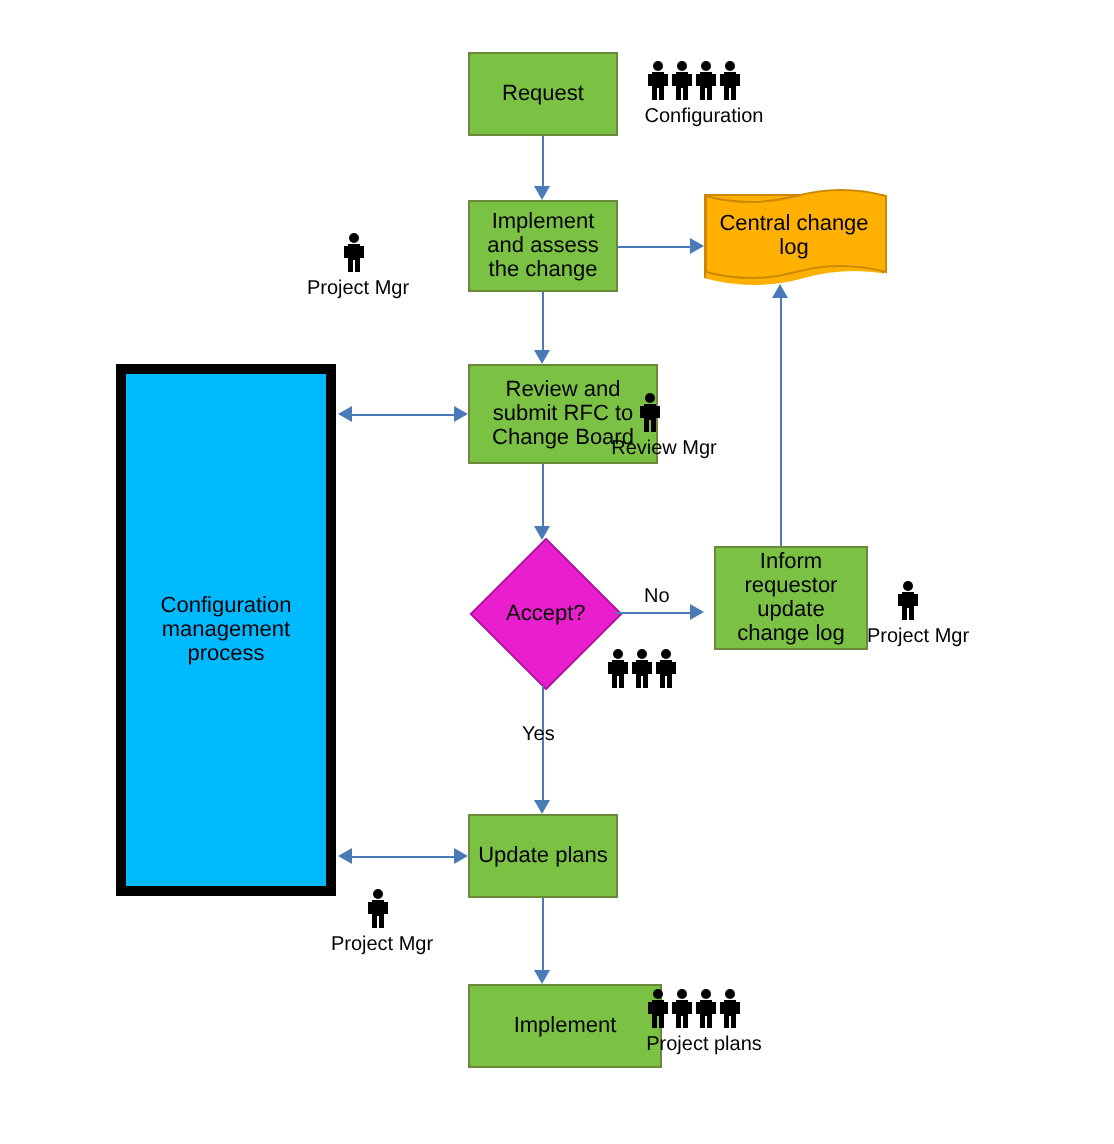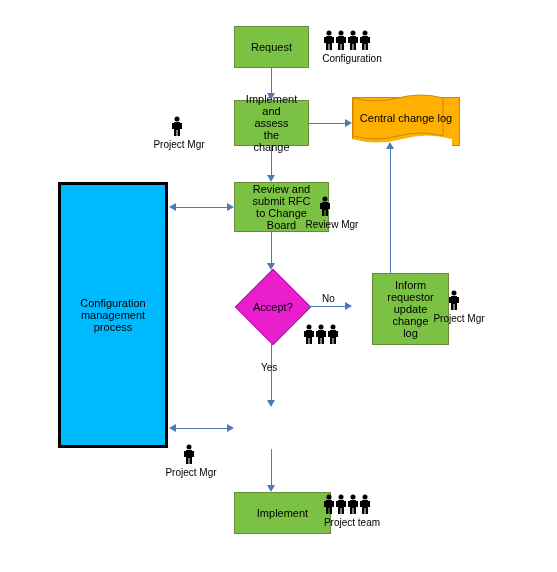--- a/index.html
+++ b/index.html
@@ -1,18 +1,18 @@
 <!DOCTYPE html>
 <html><head>
 <meta charset="utf-8">
 <style>
 body{margin:0;font-family:Arial,sans-serif;font-size:11px;background:#fff}
 #canvas{position:relative;width:557px;height:572px}
-.box{position:absolute;border:1px solid #6a8a3a;background:#7bc143;display:flex;align-items:center;justify-content:center;text-align:center;padding:16px;box-sizing:border-box}
-.cyan{position:absolute;background:#00baff;border:3px solid #000000;display:flex;align-items:center;justify-content:center;text-align:center;padding:4px;box-sizing:border-box}
+.box{position:absolute;border:1px solid #6a8a3a;background:#7bc143;display:flex;align-items:center;justify-content:center;text-align:center;padding:4px;box-sizing:border-box}
+.cyan{position:absolute;background:#00baff;border:5px solid #000000;display:flex;align-items:center;justify-content:center;text-align:center;padding:4px;box-sizing:border-box}
 .doc{position:absolute;background:#ffb000;border:1px solid #cc8800;display:flex;align-items:center;justify-content:center;text-align:center;padding:4px 4px 12px 4px;box-sizing:border-box}
 .doc::after{content:"";position:absolute;bottom:-1px;left:-1px;right:-1px;height:14px;background:#fff;clip-path:path('M0,7 Q25,14 50,7 T100,7 L100,20 L0,20 Z')}
 .doc-inner{position:relative;z-index:1}
 .diamond{position:absolute;background:#e91ecc;border:1px solid #b018a0;transform:rotate(45deg);display:flex;align-items:center;justify-content:center}
 .diamond span{transform:rotate(-45deg);font-size:11px}
 .label{position:absolute;font-size:10px;text-align:center}
 .arrow-head{position:absolute;width:0;height:0}
 .ah-down{border-left:4px solid transparent;border-right:4px solid transparent;border-top:7px solid #4a7ab8}
 .ah-right{border-top:4px solid transparent;border-bottom:4px solid transparent;border-left:7px solid #4a7ab8}
 .ah-left{border-top:4px solid transparent;border-bottom:4px solid transparent;border-right:7px solid #4a7ab8}
@@ -31,28 +31,31 @@
     </div>
 <div class="box" style="left:234px;top:100px;width:75px;height:46px">
       <span>Implement and assess the change</span>
     </div>
 <div class="box" style="left:234px;top:182px;width:95px;height:50px">
       <span>Review and submit RFC to Change Board</span>
     </div>
 <div class="diamond" style="left:246px;top:280px;width:52px;height:52px">
       <span>Accept?</span>
     </div>
-<div class="box" style="left:372px;top:273px;width:77px;height:72px">
+<div class="box" style="left:357px;top:273px;width:77px;height:52px">
       <span>Inform requestor update change log</span>
+    </div>
+<div class="box" style="left:234px;top:407px;width:75px;height:42px">
+      <span>Update plans</span>
     </div>
 <div class="box" style="left:234px;top:492px;width:97px;height:42px">
       <span>Implement</span>
     </div>
 
-<div class="doc" style="left:352px;top:97px;width:108px;height:49px">
+<div class="doc" style="left:352px;top:97px;width:90px;height:49px">
   <svg style="position:absolute;left:-1px;top:-6px;width:92px;height:56px;z-index:0" viewBox="0 0 92 56">
         <path d="M1,6 Q23,12 46,6 T91,6 L91,44 Q68,38 46,44 T1,44 Z" fill="#ffb000" stroke="#cc8800" stroke-width="1"></path>
       </svg>
   <span class="doc-inner">Central change log</span>
 </div>
 
 <div class="cyan" style="left:58px;top:182px;width:110px;height:266px">
       <span>Configuration management process</span>
     </div>
 
@@ -126,21 +129,21 @@
       <use href="#p"></use>
     </svg>
 <div class="label" style="left:164px;top:467px;width:54px">Project Mgr</div>
 
 <svg class="person" style="left:324px;top:494px;width:48px;height:22px">
       <use href="#p" x="0"></use>
       <use href="#p" x="12"></use>
       <use href="#p" x="24"></use>
       <use href="#p" x="36"></use>
     </svg>
-<div class="label" style="left:322px;top:517px;width:60px">Project team</div>
+<div class="label" style="left:322px;top:517px;width:60px">Project plans</div>
 
 <svg width="0" height="0">
       <defs>
         <g id="p">
           <circle cx="5" cy="3" r="2.5" fill="#000"></circle>
           <rect x="2" y="6" width="6" height="8" fill="#000"></rect>
           <rect x="0" y="7" width="2" height="6" fill="#000"></rect>
           <rect x="8" y="7" width="2" height="6" fill="#000"></rect>
           <rect x="2" y="14" width="2.5" height="6" fill="#000"></rect>
           <rect x="5.5" y="14" width="2.5" height="6" fill="#000"></rect>

